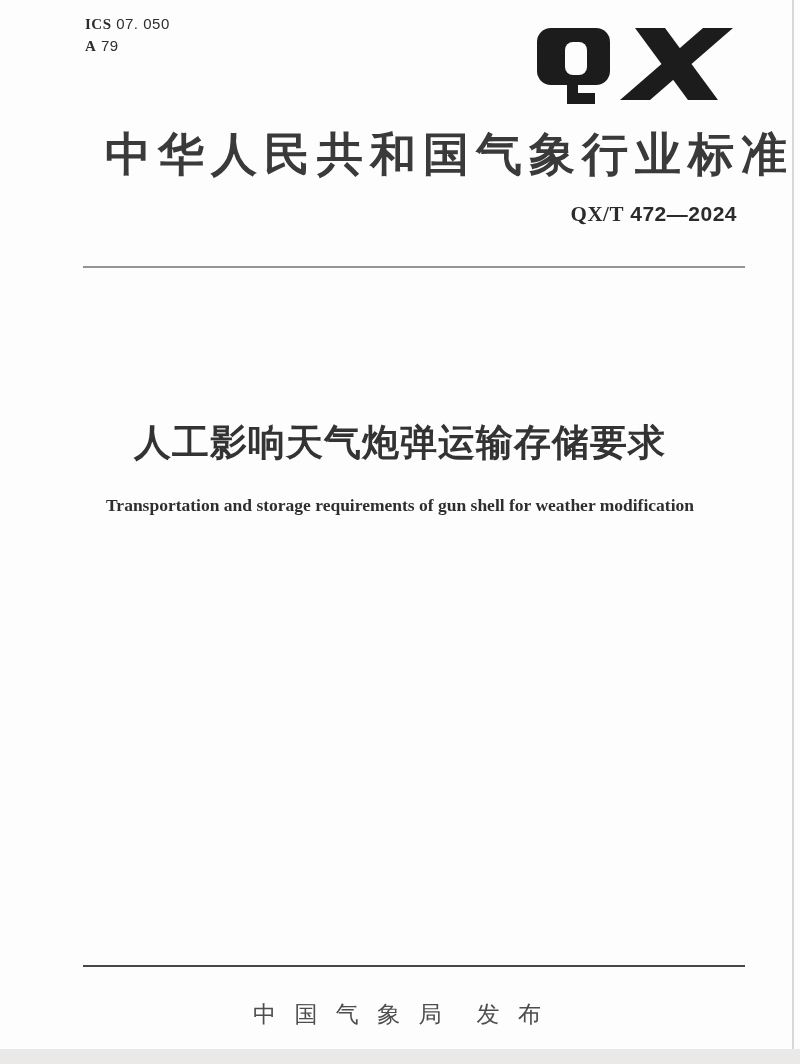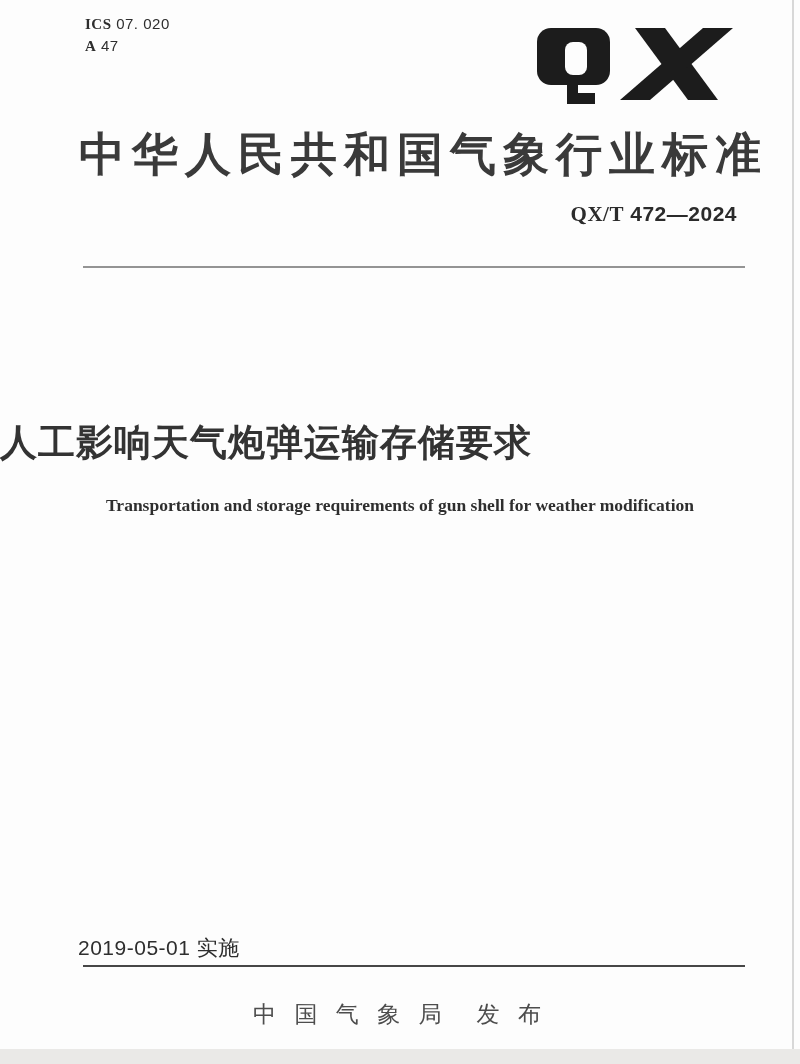--- a/index.html
+++ b/index.html
@@ -16,39 +16,39 @@
   .ics-block{
     position:absolute;top:13px;left:85px;
     font-size:15px;line-height:21px;color:#2e2e2e;
     letter-spacing:.5px;
   }
   .ics-label{font-family:"Liberation Serif", serif;font-weight:bold;margin-top:28px;}
   
   .logo{position:absolute;top:20px;left:535px;width:205px;height:86px;}
   
   .org-title{
-    position:absolute;top:124px;left:79px;
+    position:absolute;top:124px;left:105px;
     font-size:46px;font-weight:bold;letter-spacing:7px;
     color:#3a3a3a;white-space:nowrap;
   }
   
   .std-code{
     position:absolute;top:202px;right:63px;
     font-size:21px;font-weight:bold;color:#2b2b2b;
     white-space:nowrap;letter-spacing:.5px;
   }
   .std-code .prefix{font-family:"Liberation Serif", serif;text-align:center;}
   .rule-top{
     position:absolute;top:266px;left:83px;width:662px;height:2px;
     background:#949494;
   }
   
   .title-cn{
     position:absolute;top:418px;left:0;width:800px;
-    text-align:left;font-size:37px;font-weight:bold;
+    text-align:center;font-size:37px;font-weight:bold;
     letter-spacing:1px;color:#333333;
   }
   .title-en{
     position:absolute;top:495px;left:0;width:800px;
     text-align:center;
     font-family:"Liberation Serif", serif;
     font-size:17.5px;font-weight:bold;color:#2e2e2e;
   }
   
   .watermark{
@@ -86,25 +86,25 @@
 </head>
 <body>
 
 <div class="page">
 
   <div class="content">
 
     <div class="ics-block">
       <div>
         <span class="ics-label">ICS</span>
-        <span>07. 020</span>
+        <span>07. 050</span>
       </div>
       <div>
         <span class="ics-label">A</span>
-        <span>47</span>
+        <span>79</span>
       </div>
     </div>
 
     <svg class="logo" viewBox="0 0 205 86" aria-label="QX">
 
       <rect x="2" y="8" width="73" height="57" rx="14" fill="#1c1c1c"></rect>
       <rect x="30" y="22" width="22" height="33" rx="8" fill="#fdfdfd"></rect>
 
       <path d="M32 58 L32 84 L60 84 L60 73 L43 73 L43 58 Z" fill="#1c1c1c"></path>
 
@@ -119,21 +119,20 @@
       <span>472—2024</span>
     </div>
 
     <div class="rule-top"></div>
 
     <div class="title-cn">人工影响天气炮弹运输存储要求</div>
 
     <div class="title-en">Transportation and storage requirements of gun shell for weather modification</div>
 
     <div class="dates-row">
-      <span>2019-05-01 实施</span>
     </div>
 
     <div class="rule-bottom"></div>
 
     <div class="publisher">中 国 气 象 局　发 布</div>
 
   </div>
 
 
   <div class="edge-line"></div>

